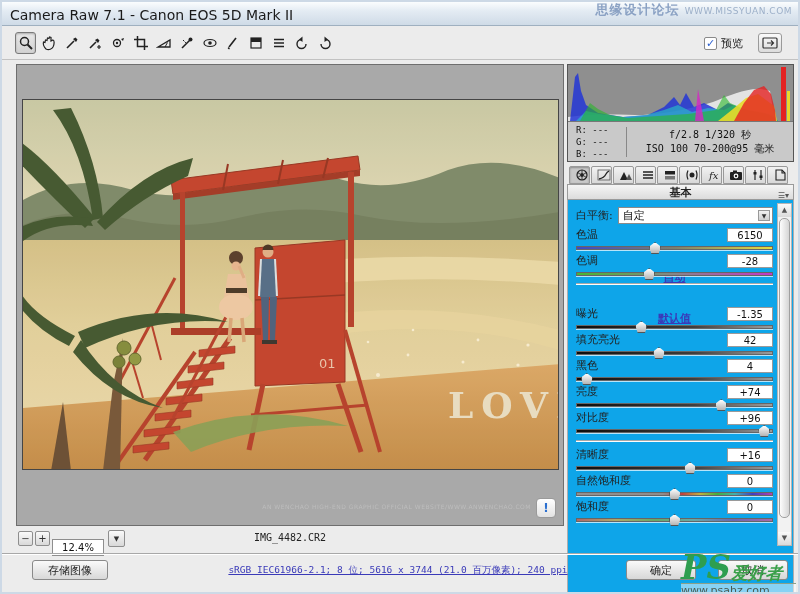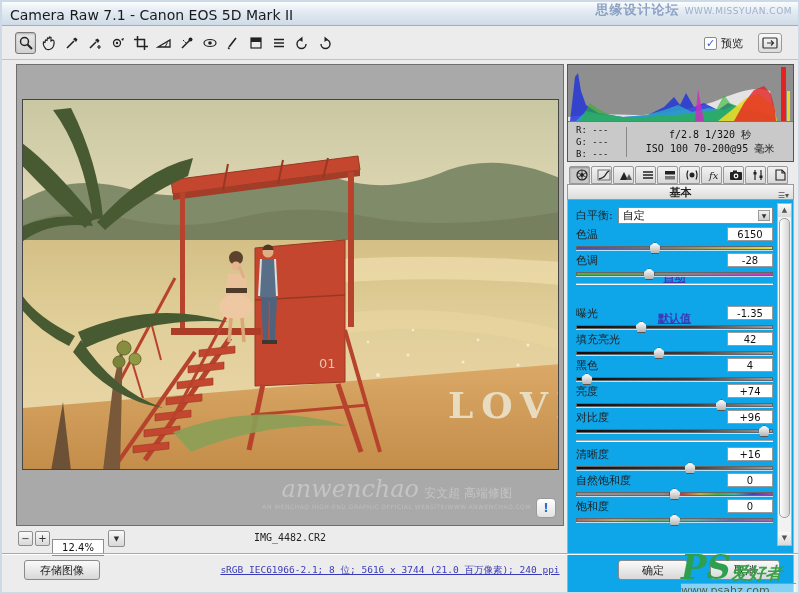--- a/index.html
+++ b/index.html
@@ -71,21 +71,21 @@
   .panel-menu-icon { position:absolute; right:4px; top:3px; font-size:8px; color:#555; }
   .panel-body { position:relative; border:1px solid #adadad; border-top:none; background:#0ea5e9;
                 height:448px; padding:5px 20px 2px 8px; }
   .wb-row { display:flex; align-items:center; gap:5px; height:20px; margin-bottom:2px; }
   .wb-label { font-size:11px; color:#222; }
   .wb-select { flex:1; height:17px; background:#fff; border:1px solid #8a8a8a; position:relative;
                font-size:11px; line-height:15px; padding-left:4px; color:#111; }
   .wb-arrow { position:absolute; right:2px; top:2px; width:12px; height:11px; background:linear-gradient(#f2f2f2,#cfcfcf);
               border:1px solid #999; font-size:6px; text-align:center; line-height:10px; color:#333; }
   .slider-row { height:26px; position:relative; }
-  .sl-top { display:flex; justify-content:space-between; align-items:flex-start; height:15px; }
+  .sl-top { display:flex; justify-content:space-between; align-items:flex-end; height:15px; }
   .sl-label { font-size:11px; color:#222; }
   .sl-value { width:46px; height:14px; background:#fff; border:1px solid #9a9a9a;
               font-size:10px; text-align:center; line-height:13px; color:#111; }
   .sl-track { position:relative; height:4px; margin-top:4px; border:1px solid #666;
               box-shadow:0 1px 0 rgba(255,255,255,.7); }
   .track-temp { background:linear-gradient(to right,#3b4bc8,#7d7f6e 50%,#e8dc3c); }
   .track-tint { background:linear-gradient(to right,#46b832,#85868a 50%,#c238c8); }
   .track-tone { background:linear-gradient(to right,#0d0d0d,#3e3e3e 60%,#9c9c9c); }
   .track-vib  { background:linear-gradient(to right,#919191 0%,#8d8d8d 44%,#c04040 54%,#c0b040 63%,#40b040 72%,#40b0b0 81%,#4040c0 90%,#b040b0 100%); }
   .track-sat  { background:linear-gradient(to right,#b06868 0%,#b0a868 20%,#68a868 40%,#68a8a8 60%,#6868b0 80%,#a868a8 100%); }
@@ -97,21 +97,21 @@
   .link-btn { font-size:11px; font-weight:bold; color:#3a3ab8; text-decoration:underline; }
   .vscroll { position:absolute; right:2px; top:139px; width:15px; height:343px; background:#f2f2f2;
              border:1px solid #b5b5b5; }
   .vs-arrow { position:absolute; left:0; width:13px; height:13px; text-align:center; font-size:7px;
               color:#555; line-height:13px; background:linear-gradient(#fafafa,#dadada); }
   .vs-thumb { position:absolute; left:1px; top:14px; width:11px; height:300px; border:1px solid #a0a0a0;
               border-radius:5px; background:linear-gradient(to right,#fdfdfd,#d5d5d5); }
   
   .footer-sep { position:absolute; left:0; right:0; top:551px; height:2px;
                 border-top:1px solid #a8a8a8; border-bottom:1px solid #ffffff; }
-  .footer { position:absolute; left:8px; top:553px; right:0; height:38px; }
+  .footer { position:absolute; left:16px; top:553px; right:0; height:38px; }
   .btn { border:1px solid #8a8a8a; border-radius:3px; background:linear-gradient(#fafafa,#d8d8d8);
          font-size:11px; color:#222; text-align:center; }
   .save-btn { position:absolute; left:14px; top:5px; width:76px; height:20px; line-height:19px; }
   .footer-link { position:absolute; left:170px; top:9px; width:420px; text-align:center;
                  font-family:"DejaVu Sans Mono", monospace; font-size:9.5px; color:#3a3ab8; text-decoration:underline; }
   .ok-btn { position:absolute; left:608px; top:5px; width:70px; height:20px; line-height:19px; }
   .cancel-btn { position:absolute; left:700px; top:5px; width:70px; height:20px; line-height:19px; }
   .wm-bottom { position:absolute; right:2px; top:-8px; width:115px; text-align:left; pointer-events:none; }
   .ps-big { font-family:"DejaVu Serif", serif; font-size:34px; font-weight:bold; font-style:italic; color:#2e9e4f; }
   .ps-cn { font-size:17px; font-weight:bold; color:#3aa04a; font-style:italic; }
@@ -339,22 +339,20 @@
           </g>
           <path d="M150,332 Q235,300 325,326 Q240,322 168,352 Z" fill="#7fa055" opacity=".9"></path>
           <circle cx="101" cy="248" r="7" fill="#7a8a3a" stroke="#55622a"></circle>
           <circle cx="112" cy="259" r="6" fill="#88983f" stroke="#55622a"></circle>
           <circle cx="96" cy="262" r="6" fill="#6e7e34" stroke="#55622a"></circle>
         </g>
         <rect x="0" y="0" width="537" height="371" fill="#e0a860" opacity=".12"></rect>
       </svg>
     </div>
     <div class="wm-photo">
-      <div><span class="wm-script">anwenchao</span>
-           <span class="wm-photo-cn">安文超 高端修图</span></div>
       <div class="wm-photo-sub">AN WENCHAO HIGH-END GRAPHIC OFFICIAL WEBSITE/WWW.ANWENCHAO.COM</div>
     </div>
     <div class="warn-btn">!</div>
   </div>
 
   <div class="zoomstrip">
     <div class="zbtn" style="left:2px">−</div>
     <div class="zbtn" style="left:19px">+</div>
     <div class="zoom-box">12.4%</div>
     <div class="zoom-dd">▼</div>

